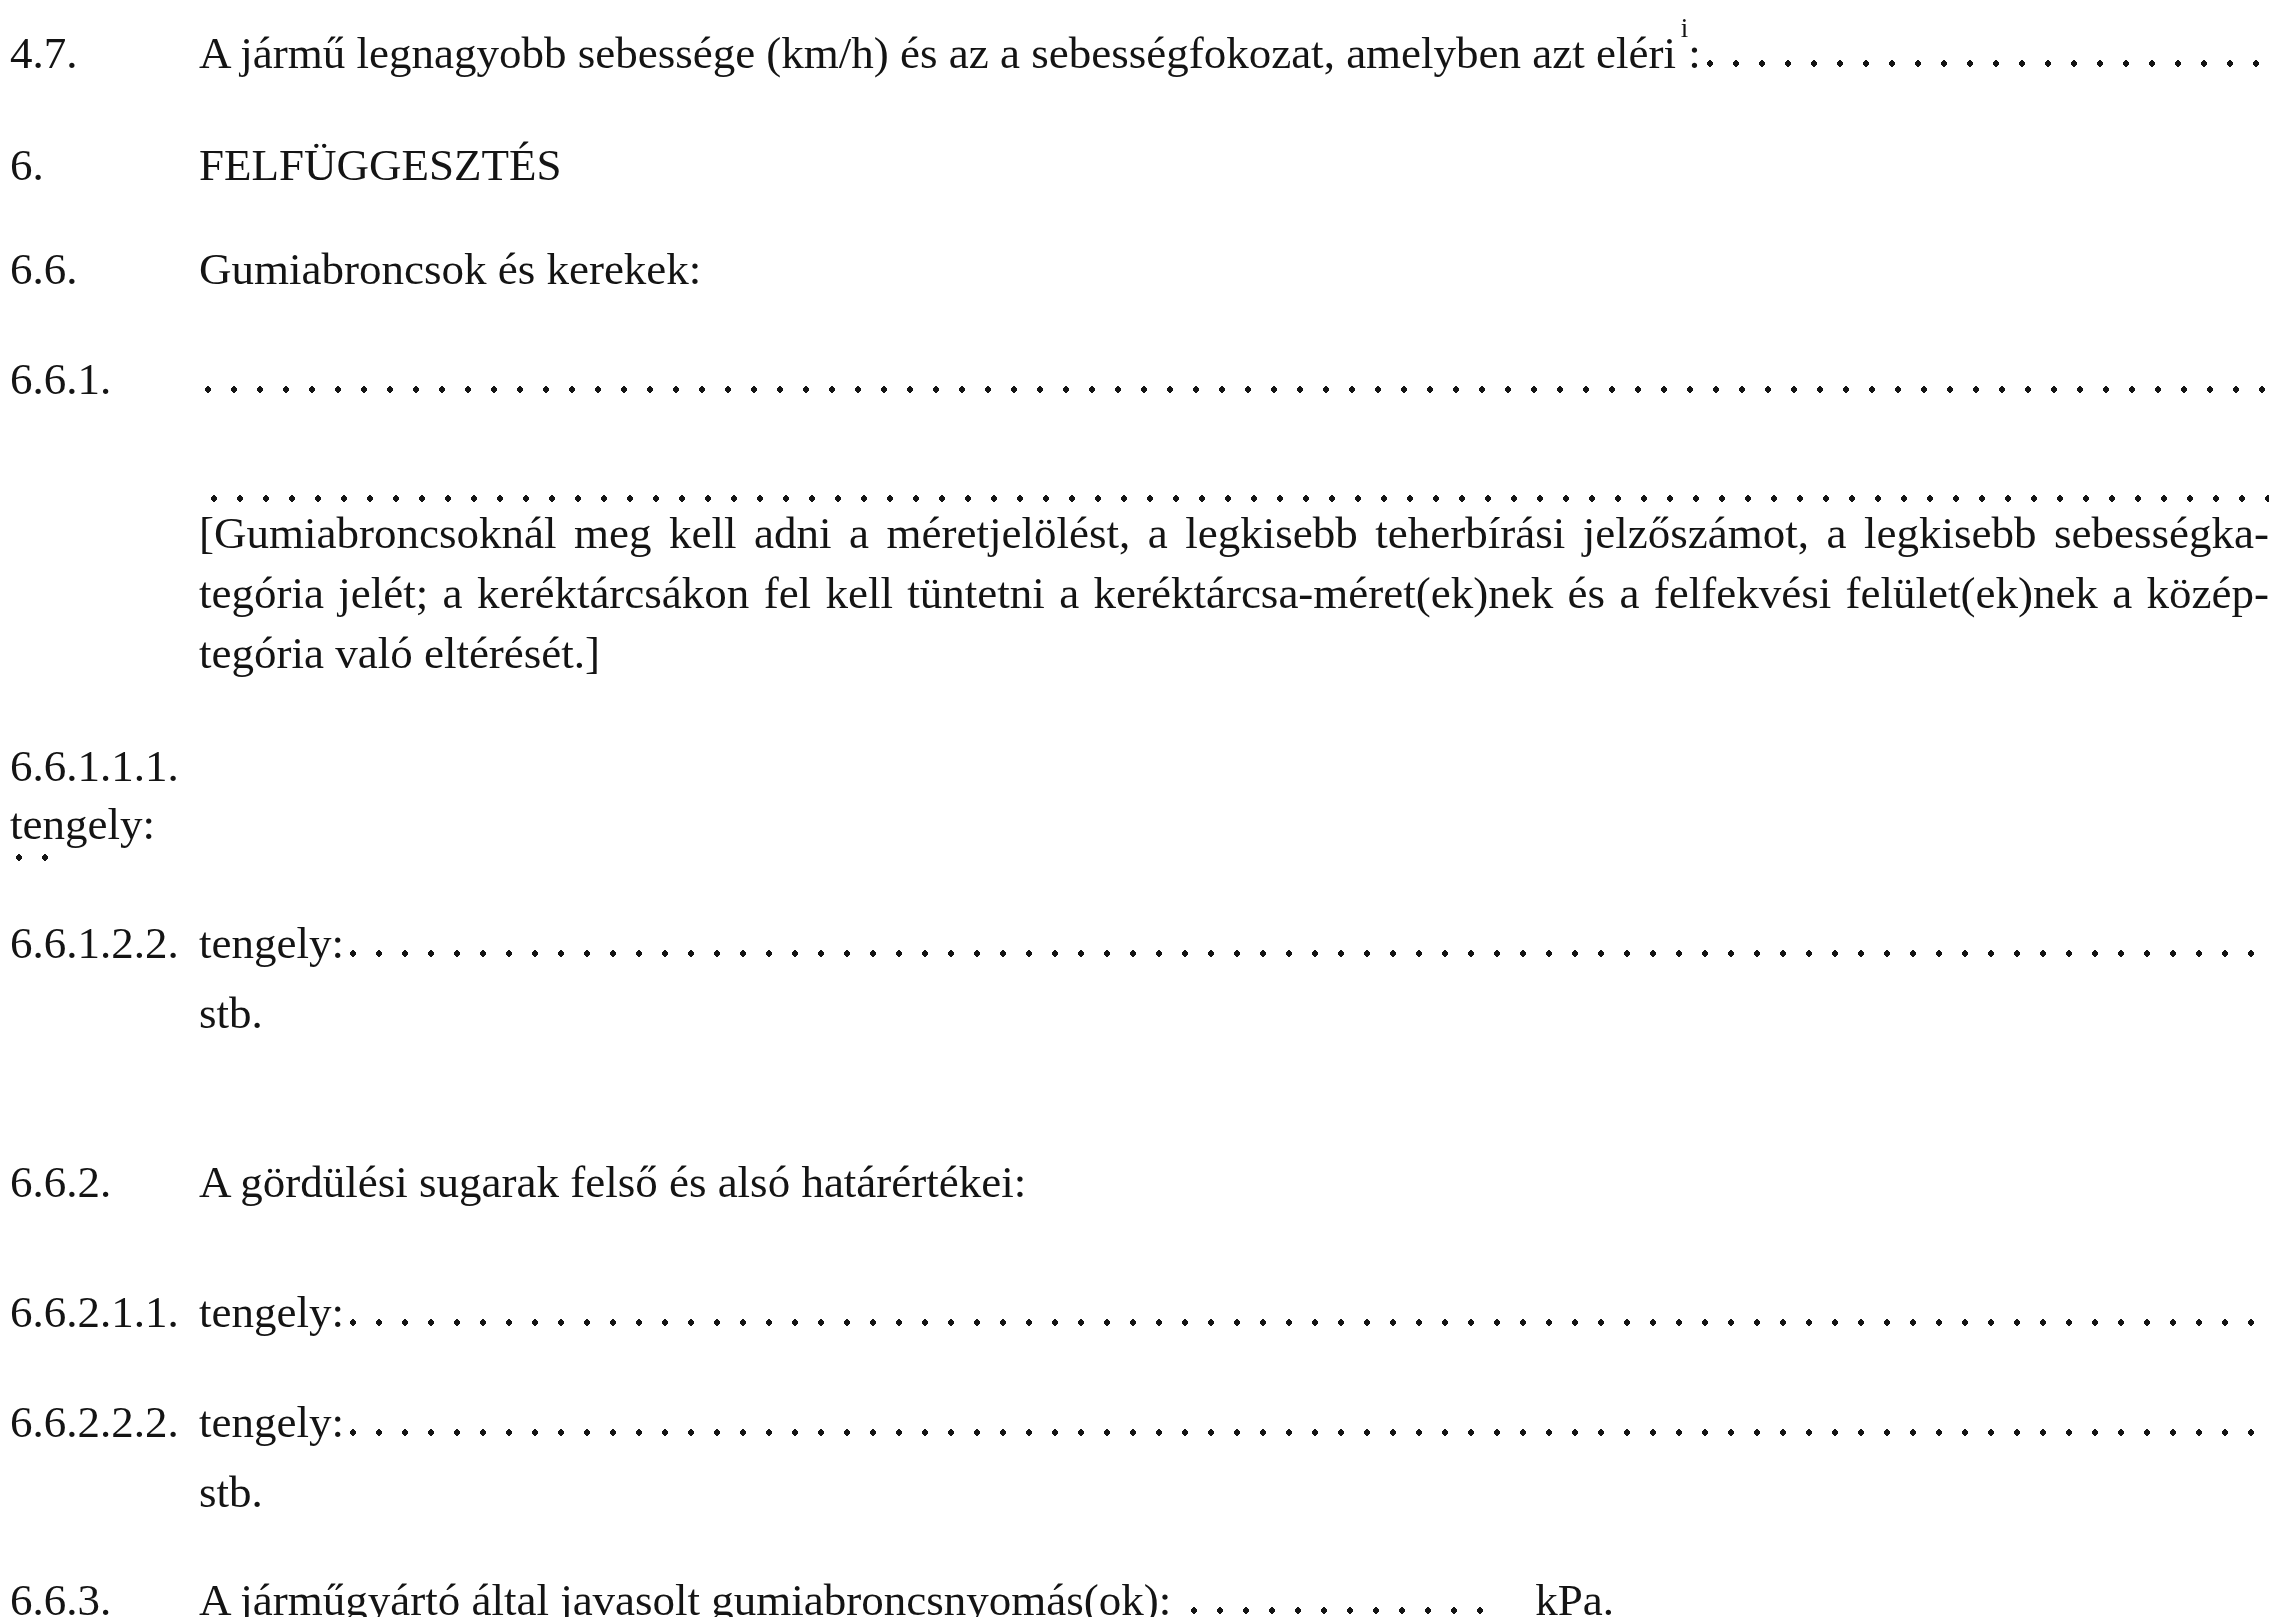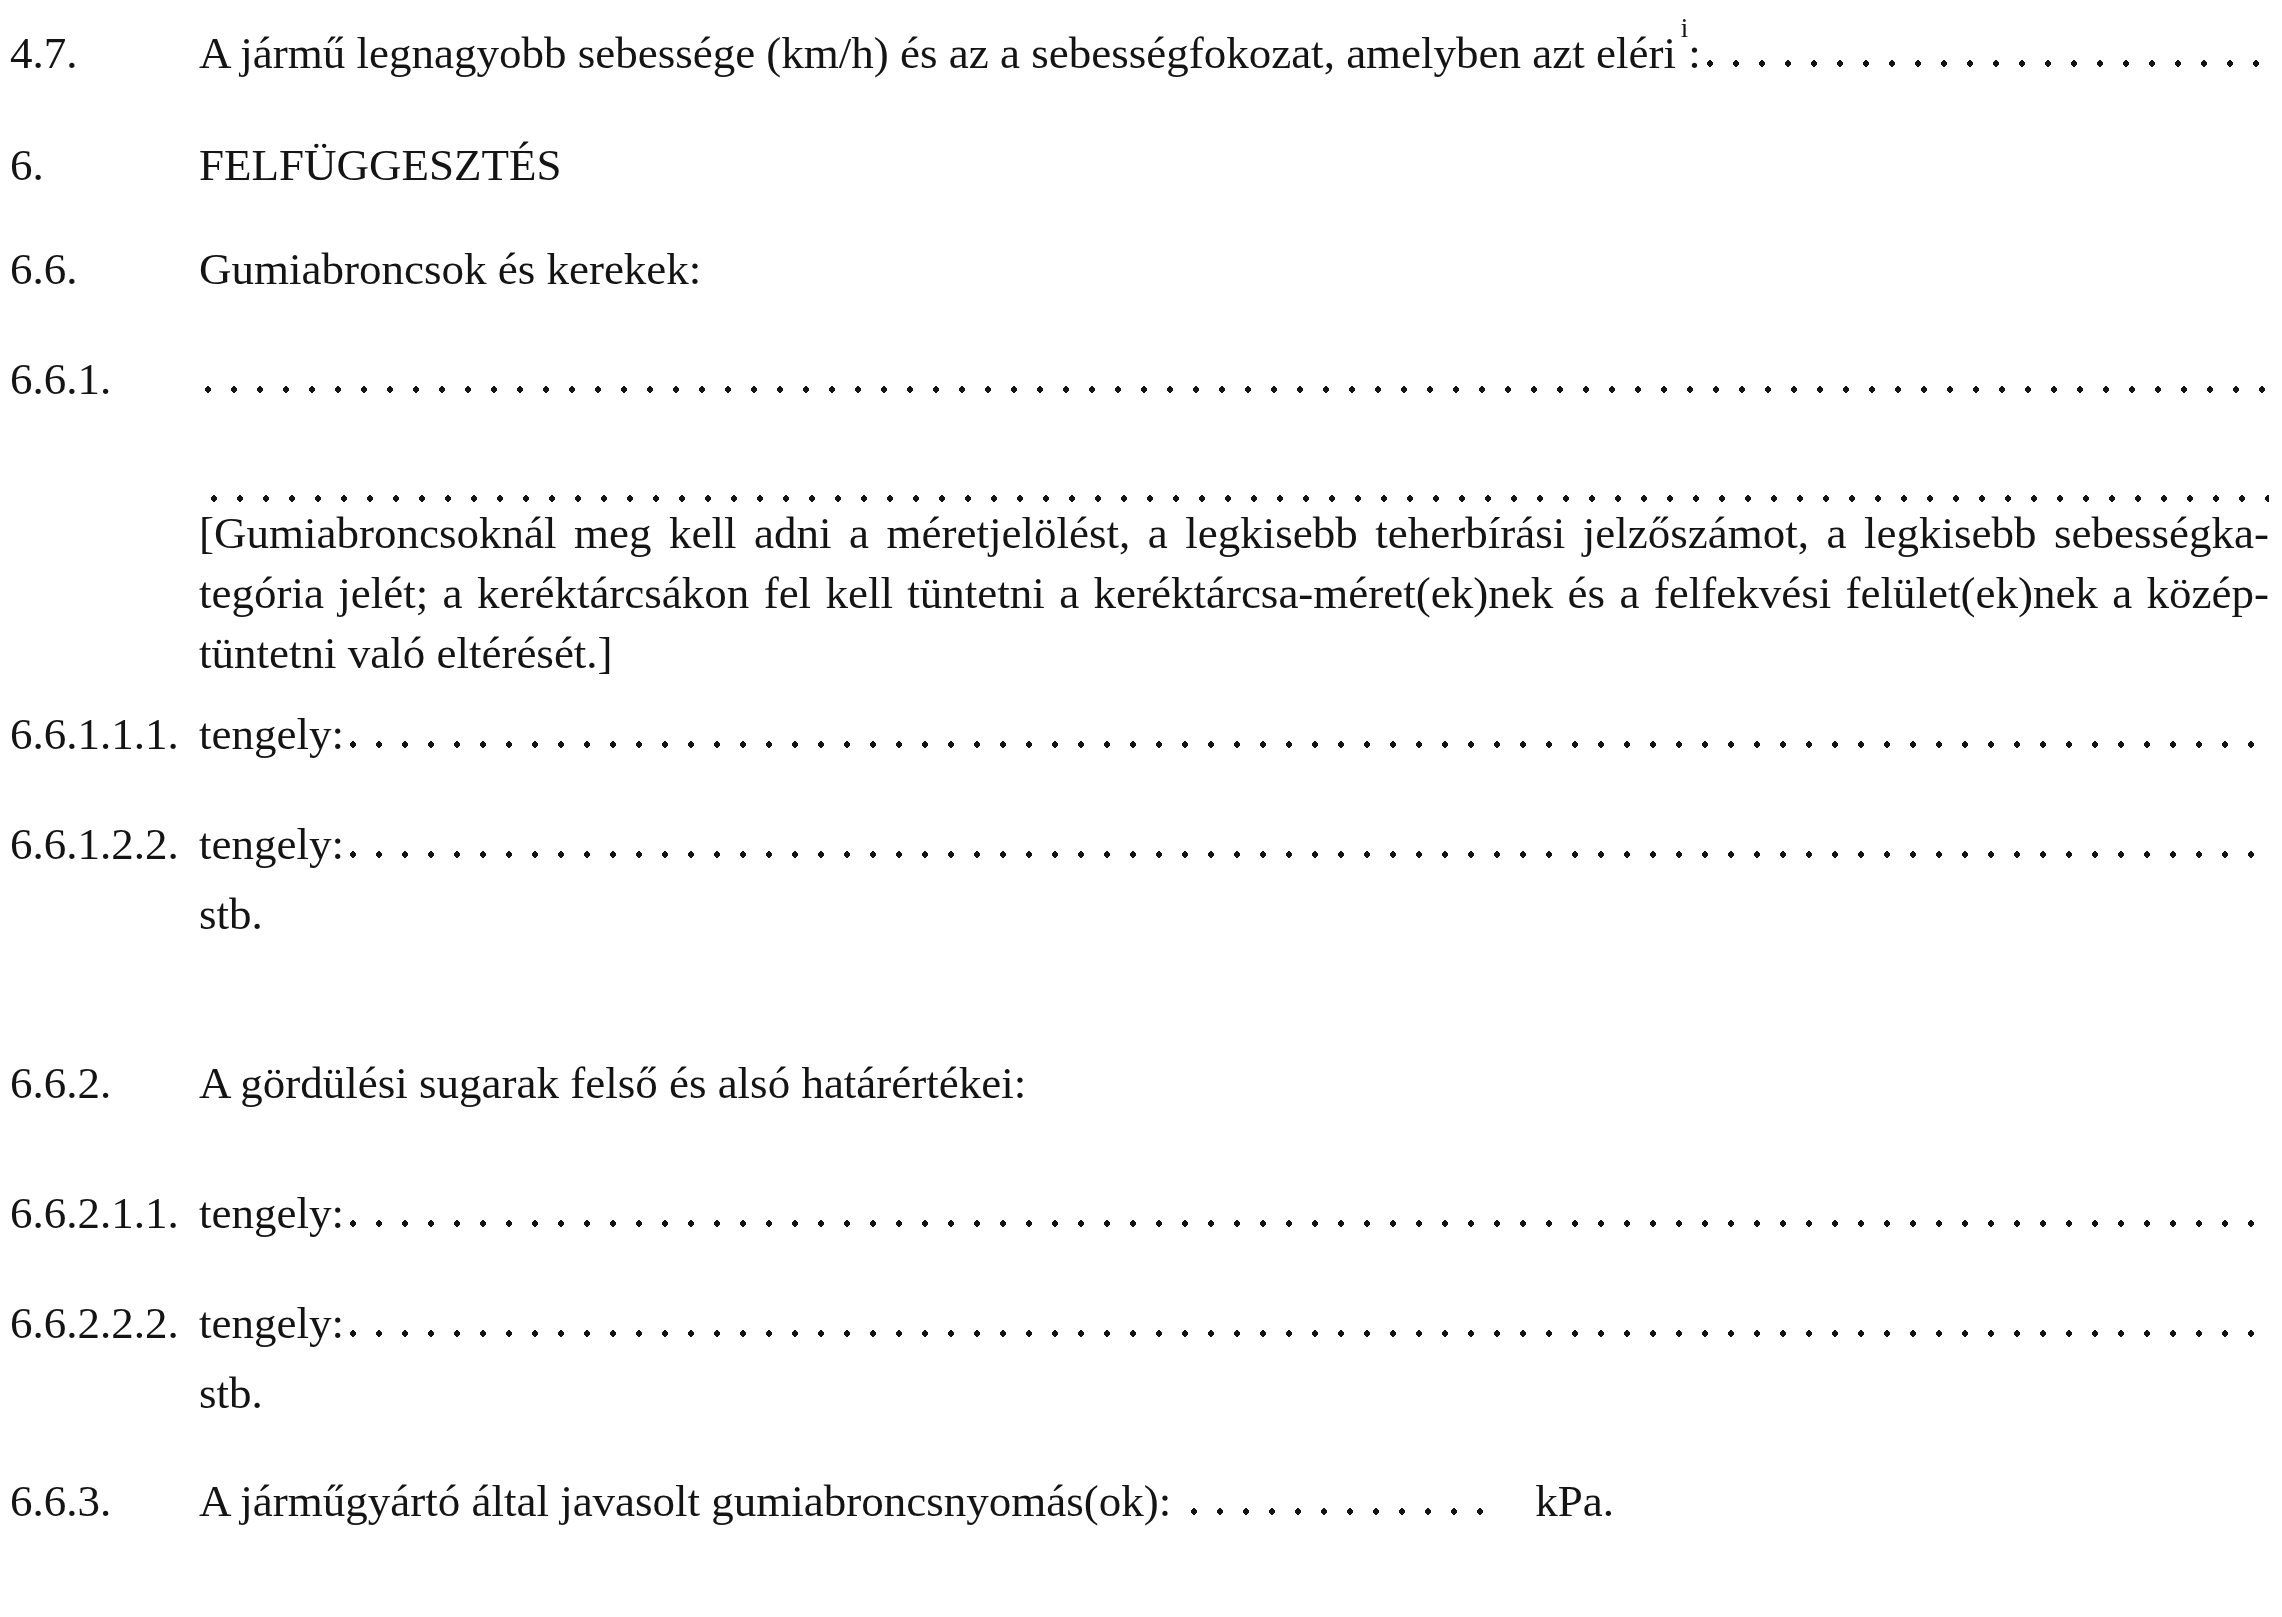--- a/index.html
+++ b/index.html
@@ -71,21 +71,21 @@
   }
   
   .mt-std    { margin-top: 54px; }
   .mt-58     { margin-top: 46px; align-items: center; }
   .mt-52     { margin-top: 52px; }
   .mt-big    { margin-top: 86px; }
   .mt-small  { margin-top: 12px; }
   .mt-sect   { margin-top: 111px; }
   .mt-72     { margin-top: 72px; }
   .mt-50     { margin-top: 50px; }
-  .mt-para   { margin-top: 22px; }
+  .mt-para   { margin-top: 54px; flex-direction: column; }
 </style>
 </head>
 <body>
 
 <div class="row">
   <span class="num">4.7.</span>
   <span class="txt"><span>A jármű legnagyobb sebessége (km/h) és az a sebességfokozat, amelyben azt eléri</span><sup class="sup">i</sup><span>:</span></span>
   <span class="leader"></span>
 </div>
 
@@ -105,21 +105,21 @@
 </div>
 
 <div class="row mt-big">
   <span class="num"></span>
   <span class="leader leader-start"></span>
 </div>
 
 <div class="note">
   <div class="note-line">[Gumiabroncsoknál meg kell adni a méretjelölést, a legkisebb teherbírási jelzőszámot, a legkisebb sebességka-</div>
   <div class="note-line">tegória jelét; a keréktárcsákon fel kell tüntetni a keréktárcsa-méret(ek)nek és a felfekvési felület(ek)nek a közép-</div>
-  <div class="note-line note-line-last">tüntetni való eltérését.]</div>
+  <div class="note-line note-line-last">tegória való eltérését.]</div>
 </div>
 
 <div class="row mt-para">
   <span class="num">6.6.1.1.1.</span>
   <span class="txt">tengely:</span>
   <span class="leader"></span>
 </div>
 
 <div class="row mt-52">
   <span class="num">6.6.1.2.2.</span>

